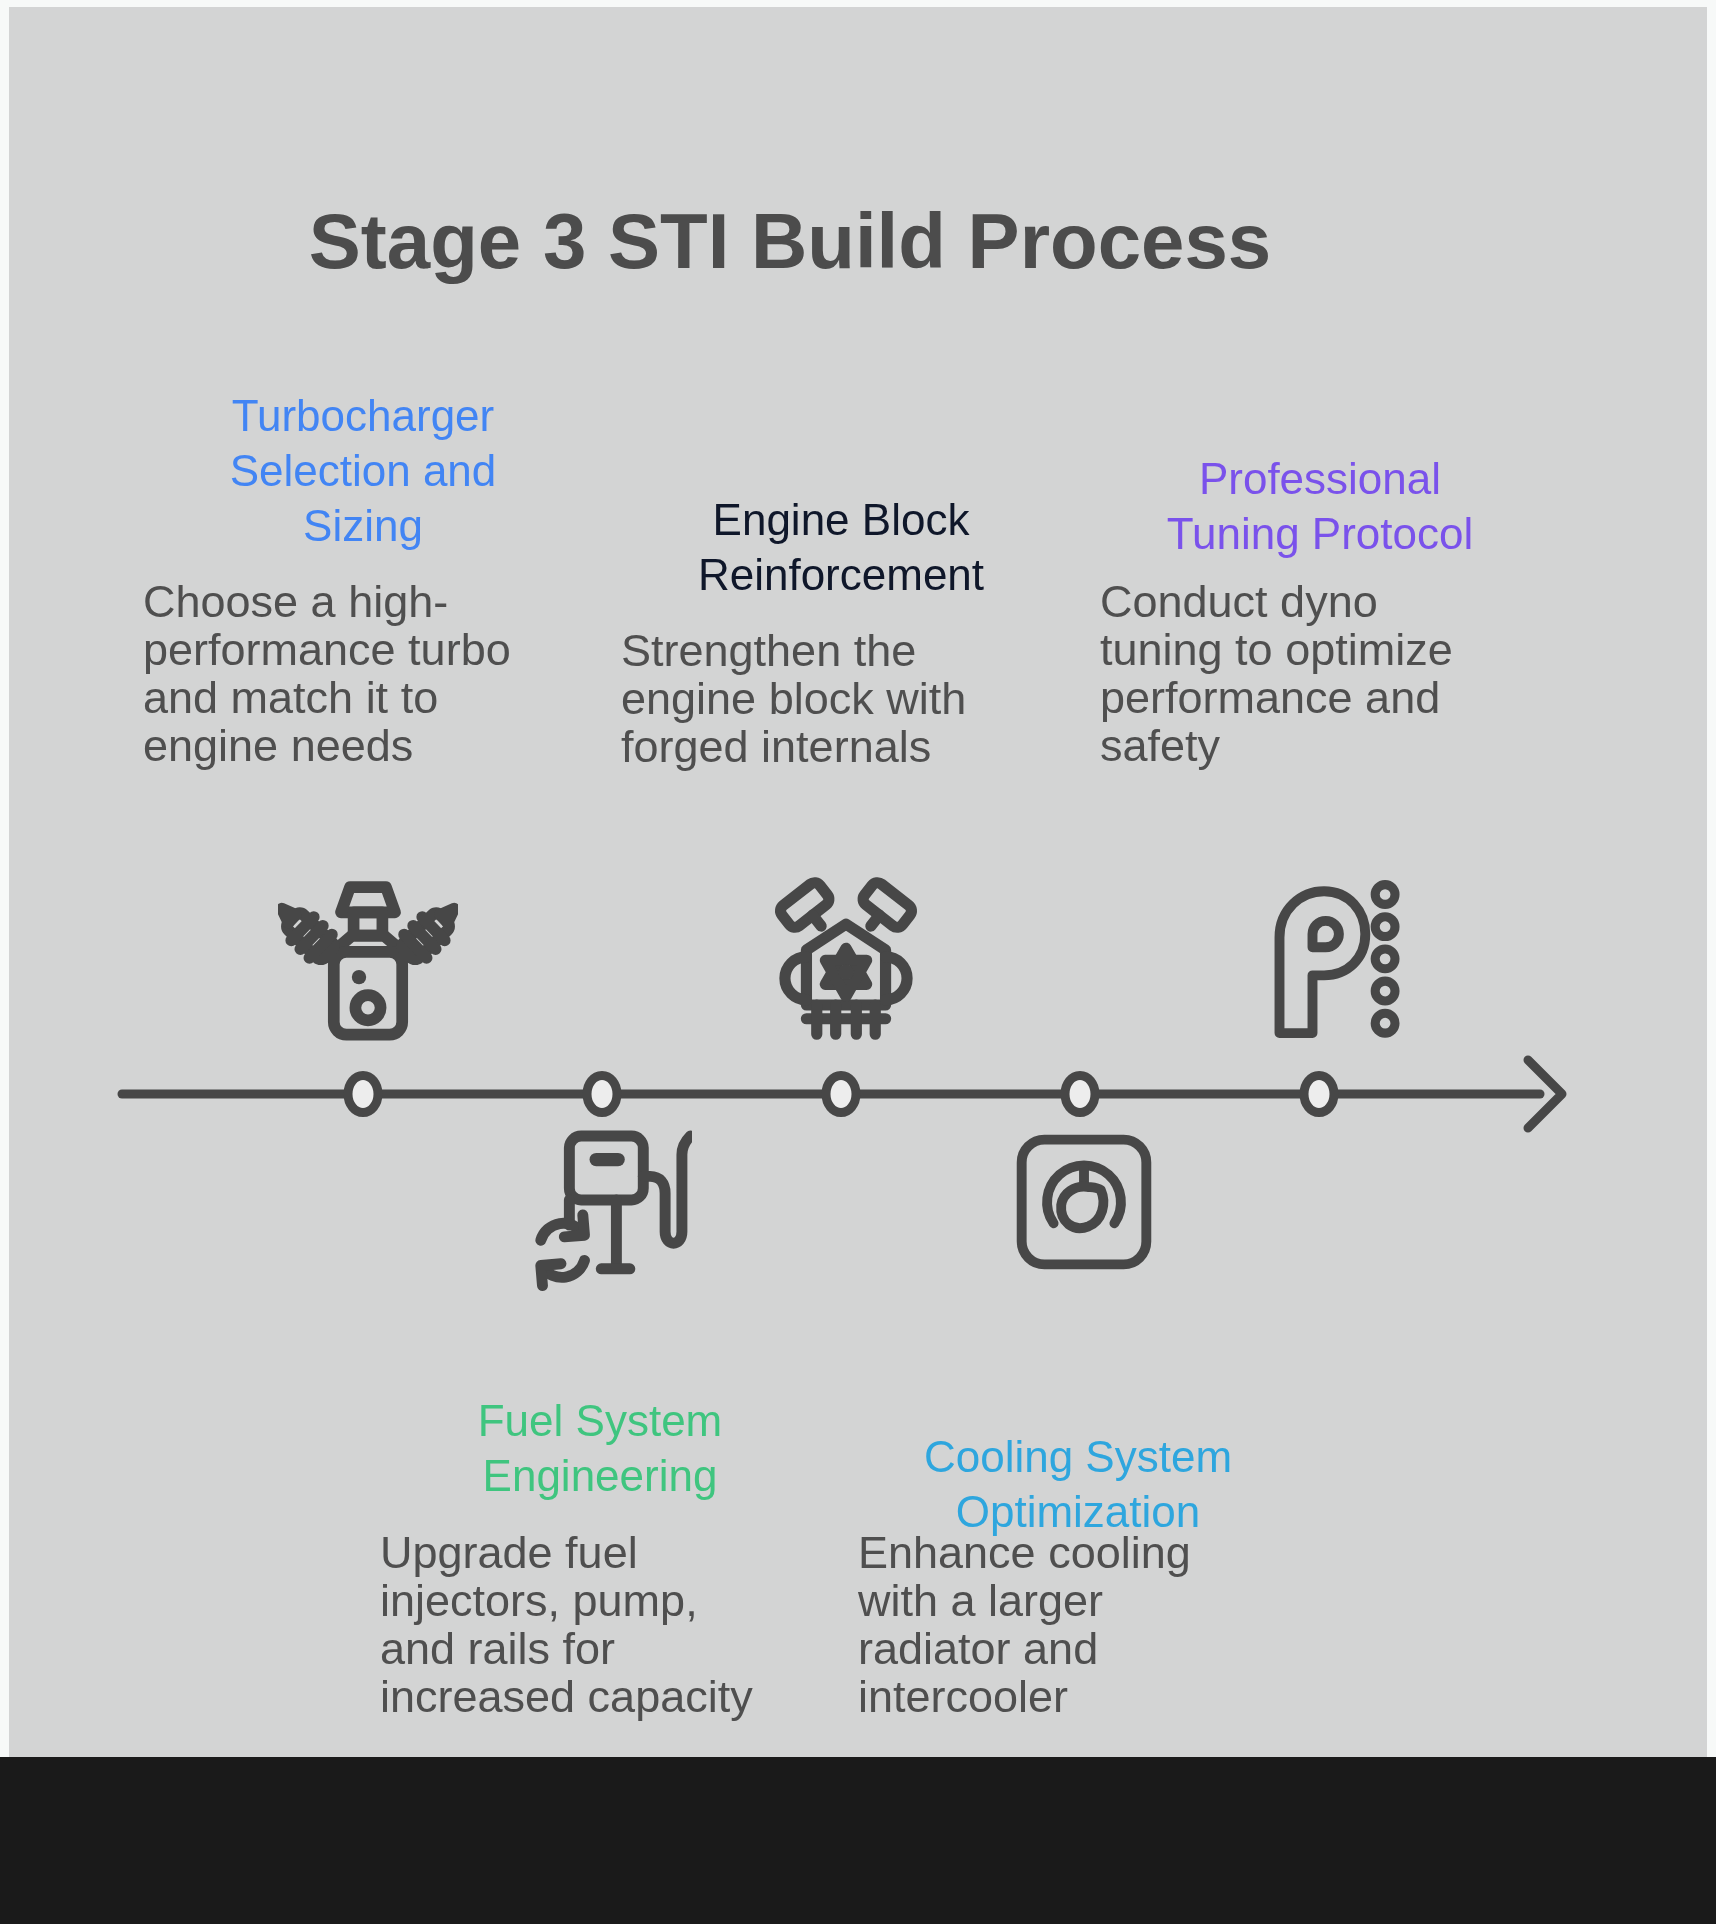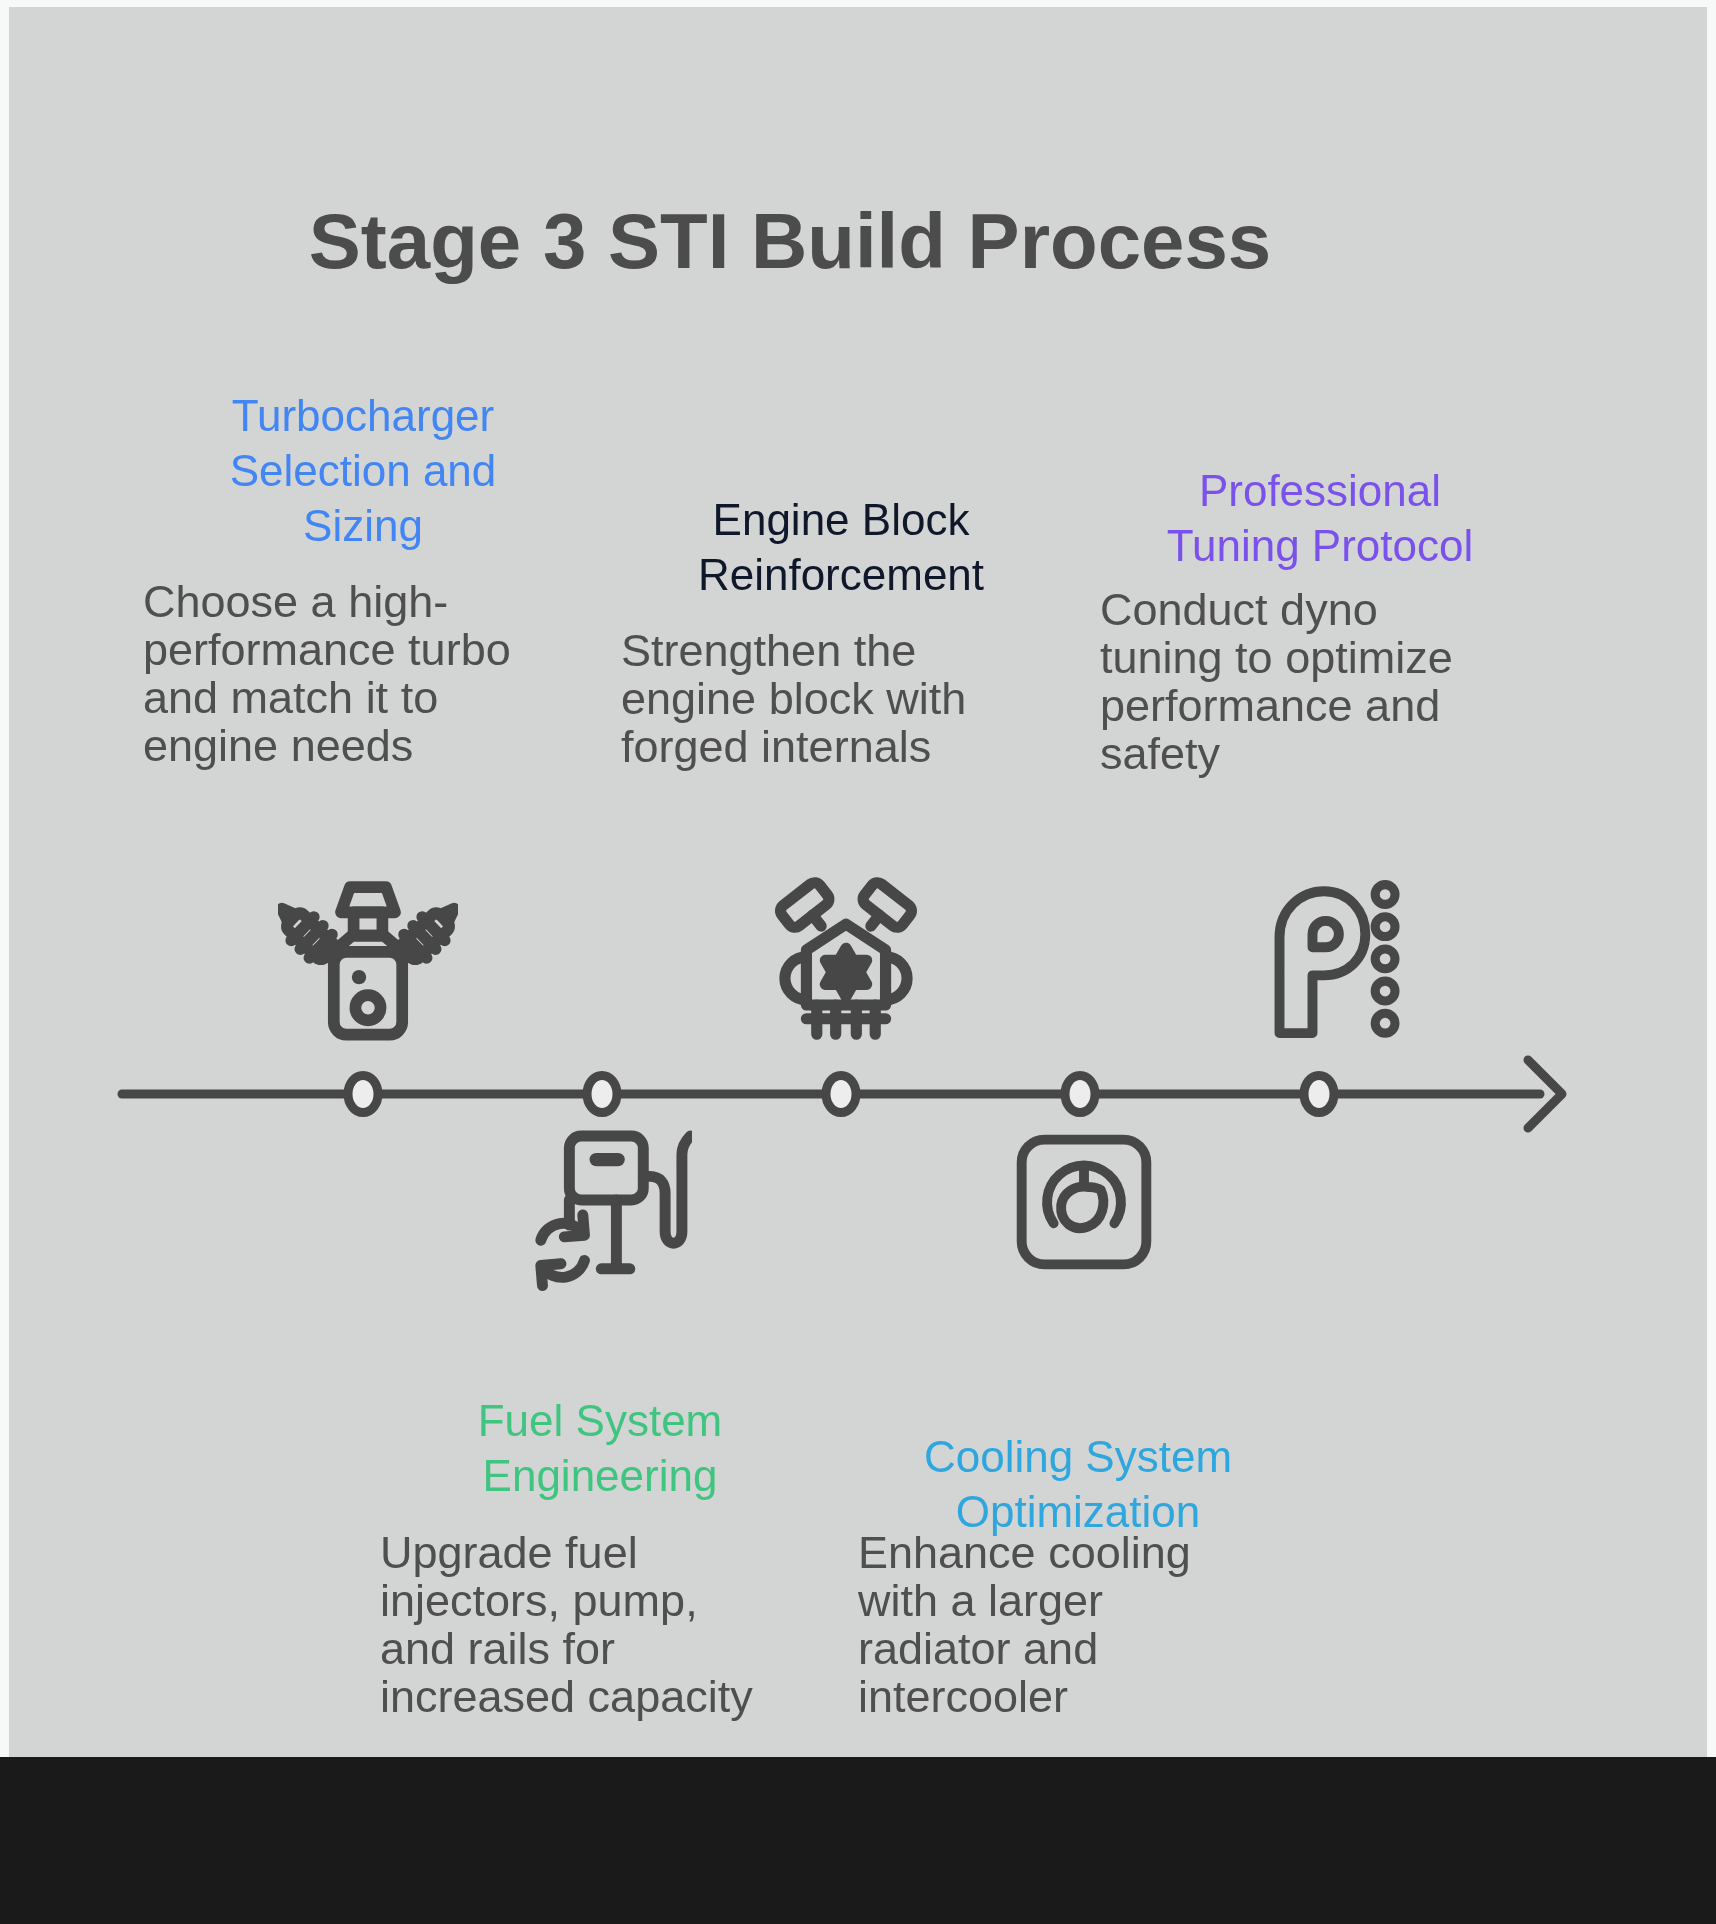--- a/index.html
+++ b/index.html
@@ -10,22 +10,22 @@
   .title{position:absolute;left:0;top:196px;width:1580px;margin:0;text-align:center;
          font-size:78px;font-weight:700;color:#4c4c4c;letter-spacing:0px;}
   .step-label{position:absolute;width:440px;text-align:center;white-space:pre-line;
               font-size:44px;font-weight:400;line-height:55px;}
   .step-desc{position:absolute;width:440px;text-align:left;white-space:pre-line;
              font-size:45px;font-weight:400;line-height:48px;color:#4f4f4f;}
   .lbl-s1{left:143px;top:388px;}
   .dsc-s1{left:143px;top:578px;}
   .lbl-s2{left:621px;top:492px;}
   .dsc-s2{left:621px;top:627px;}
-  .lbl-s3{left:1100px;top:463px;}
-  .dsc-s3{left:1100px;top:578px;margin-top:8px;}
+  .lbl-s3{left:1100px;top:451px;}
+  .dsc-s3{left:1100px;top:578px;}
   .lbl-s4{left:380px;top:1393px;}
   .dsc-s4{left:380px;top:1529px;}
   .lbl-s5{left:858px;top:1393px;}
   .dsc-s5{left:858px;top:1529px;}
   .icon{position:absolute;color:var(--ink,#474747);}
   .icon svg{display:block;width:100%;height:100%;}
   .icon *{vector-effect:none;}
   .stroke{fill:none;stroke:currentColor;stroke-linecap:round;stroke-linejoin:round;}
   .timeline-svg{position:absolute;left:0;top:1040px;width:1716px;height:108px;color:var(--ink,#474747);}
   .ic-turbo{left:278px;top:872px;width:180px;height:185px;}

